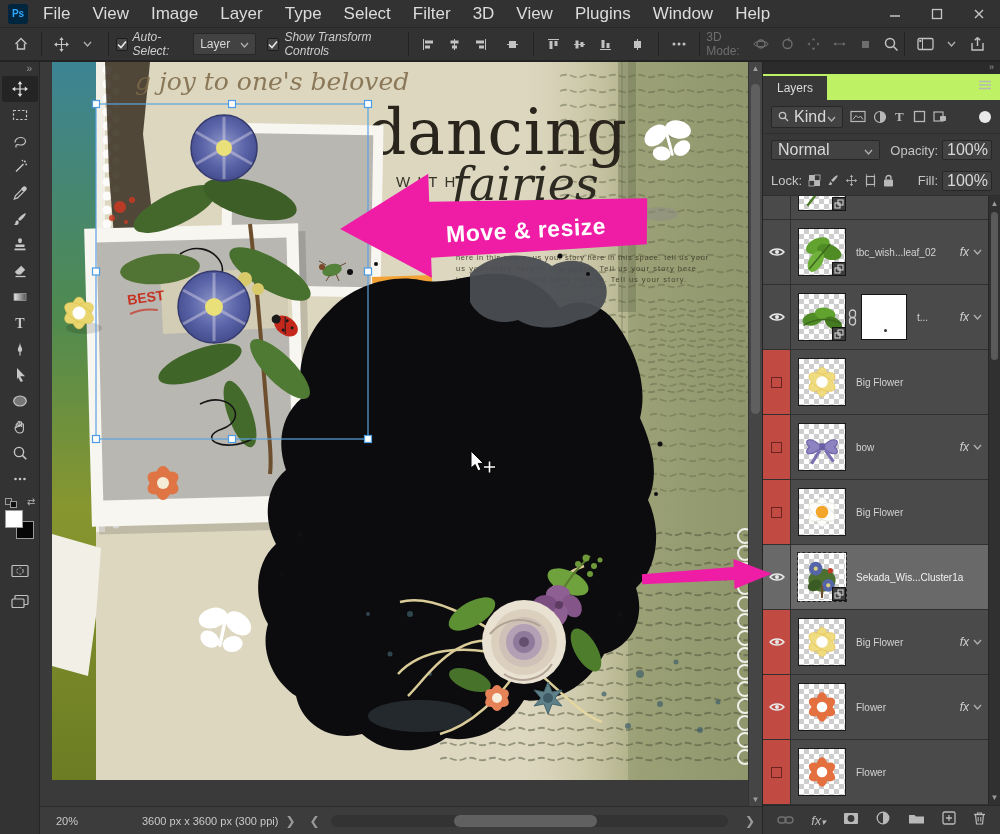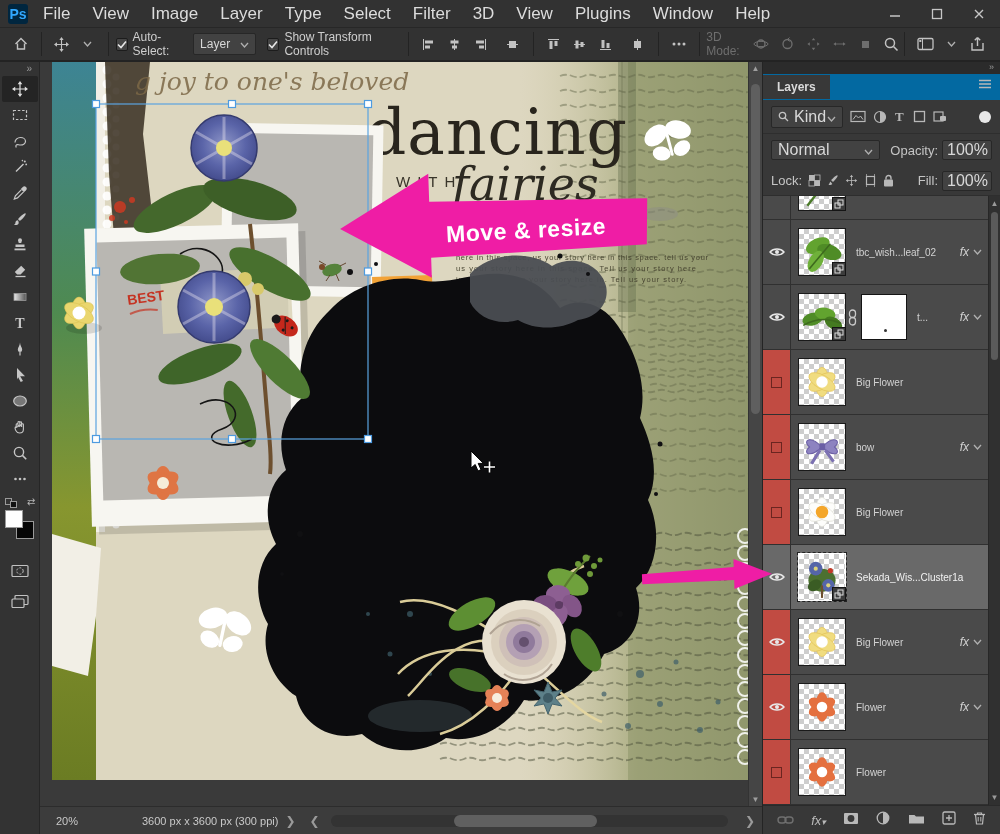--- a/index.html
+++ b/index.html
@@ -3,32 +3,32 @@
 <meta charset="utf-8">
 <style>
   * { margin:0; padding:0; box-sizing:border-box; user-select:none; }
   html,body { background:#1e1e1e; }
   #app { position:relative; width:1000px; height:834px; background:#323232;
          font-family:"Liberation Sans", sans-serif; color:#d6d6d6; overflow:hidden; }
 
   
   #menubar { height:28px; display:flex; align-items:center; background:#323232; border-bottom:1px solid #272727; }
   .ps-logo { width:20px; height:20px; margin-left:8px; background:#00263f; color:#31a8ff;
-             font-size:14px; font-weight:bold; display:flex; align-items:center; justify-content:center; border-radius:3px; }
+             font-size:10px; font-weight:bold; display:flex; align-items:center; justify-content:center; border-radius:3px; }
   .menu-item { font-size:17px; color:#dcdcdc; padding:0 11px; height:28px; display:flex; align-items:center; cursor:default; }
   #winctl { margin-left:auto; display:flex; height:28px; }
   .wbtn { width:42px; height:28px; display:flex; align-items:center; justify-content:center; color:#c6c6c6; }
 
   
   #optionsbar { height:34px; display:flex; align-items:center; background:#323232; border-bottom:2px solid #232323; font-size:12px; }
   .sep { width:1px; height:24px; background:#232323; margin:0 7px; }
   .obtn { height:28px; min-width:26px; display:flex; align-items:center; justify-content:center; padding:0 3px; }
   .cbx { width:13px; height:13px; background:#454545; border:1px solid #1c1c1c; border-radius:2px;
          display:flex; align-items:center; justify-content:center; margin-right:5px; }
-  .oblabel { color:#cfcfcf; margin-right:8px; }
+  .oblabel { color:#cfcfcf; margin-right:8px;font-style:italic; }
   .combo { height:22px; background:#424242; border:1px solid #272727; border-radius:2px; display:flex;
            align-items:center; padding:0 6px; color:#d8d8d8; }
   .combo .chev { margin-left:10px; }
   .dim { color:#6e6e6e; }
 
   
   #main { display:flex; height:772px; }
 
   
   #toolbar { width:40px; background:#333333; border-right:1px solid #262626; display:flex; flex-direction:column; align-items:center; }
@@ -58,21 +58,21 @@
   #statusbar { height:28px; background:#3c3c3c; border-top:1px solid #2c2c2c; display:flex; align-items:center; font-size:11px; color:#c9c9c9; }
   .sb-zoom { margin-left:16px; width:52px; }
   .sb-info { margin-left:34px; }
   .sb-chev { margin:0 7px; color:#9a9a9a; font-size:12px; }
   .sb-track { flex:1; height:12px; margin:0 10px 0 4px; background:#333; border-radius:6px; position:relative; }
   .sb-thumb { position:absolute; left:31%; width:36%; top:0; height:12px; background:#606060; border-radius:6px; }
 
   
   #rightpanel { width:238px; background:#383838; border-left:1px solid #242424; display:flex; flex-direction:column; }
   .rp-top { height:12px; background:#2b2b2b; font-size:9px; color:#9a9a9a; text-align:right; padding-right:6px; line-height:11px; }
-  .rp-tabs { height:26px; background:#0369a1; display:flex; align-items:center;font-weight:bold; }
+  .rp-tabs { height:26px; background:#bef264; display:flex; align-items:flex-end; }
   .layers-tab { height:24px; background:#383838; padding:0 14px; display:flex; align-items:center; font-size:12px; color:#dadada; }
   .rp-menu { margin-left:auto; margin-right:8px; margin-bottom:6px; }
   .rp-row { display:flex; align-items:center; padding:0 8px; background:#383838; }
   .filter-row { height:34px; border-bottom:1px solid #2e2e2e; }
   .blend-row { height:32px; }
   .lock-row { height:30px; border-bottom:1px solid #2e2e2e; }
   .kind-combo { width:72px; height:22px; }
   .blend-combo { width:126px; height:20px; }
   .val-combo { width:50px; height:20px; margin-left:4px; justify-content:space-between; padding:0 4px; }
   .f-ico { margin-left:7px; display:flex; align-items:center; }

